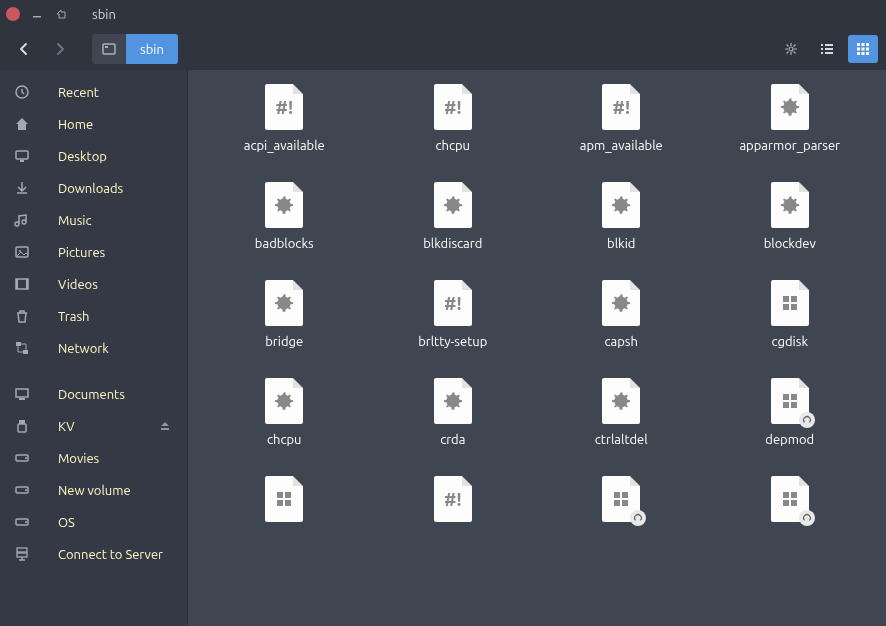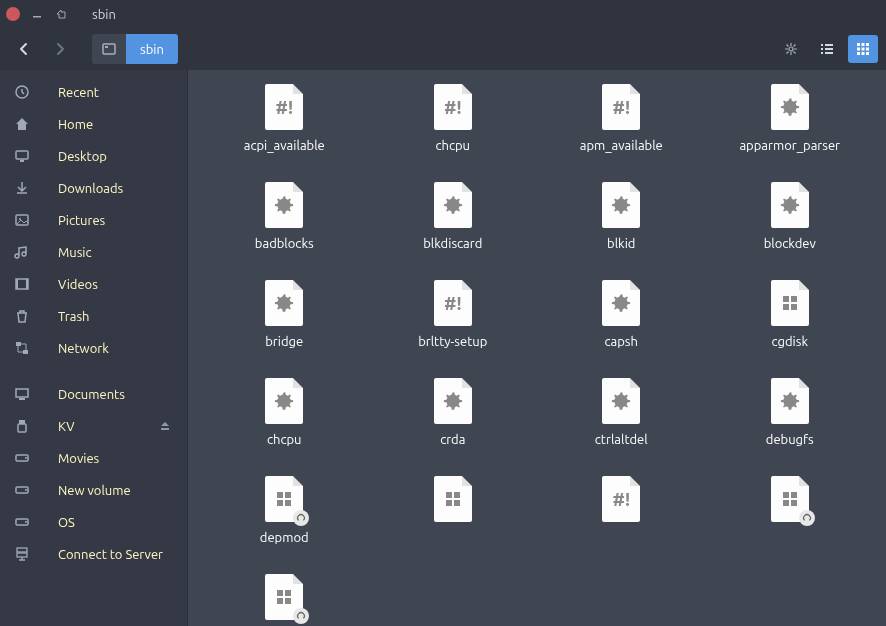--- a/index.html
+++ b/index.html
@@ -246,32 +246,32 @@
           <span class="ic">
             <svg width="16" height="16" viewBox="0 0 16 16" class="">
               <use href="#i-download"></use>
             </svg>
           </span>
           <span>Downloads</span>
         </div>
         <div class="side-item">
           <span class="ic">
             <svg width="16" height="16" viewBox="0 0 16 16" class="">
+              <use href="#i-music"></use>
+            </svg>
+          </span>
+          <span>Music</span>
+        </div>
+        <div class="side-item">
+          <span class="ic">
+            <svg width="16" height="16" viewBox="0 0 16 16" class="">
               <use href="#i-pictures"></use>
             </svg>
           </span>
           <span>Pictures</span>
-        </div>
-        <div class="side-item">
-          <span class="ic">
-            <svg width="16" height="16" viewBox="0 0 16 16" class="">
-              <use href="#i-music"></use>
-            </svg>
-          </span>
-          <span>Music</span>
         </div>
         <div class="side-item">
           <span class="ic">
             <svg width="16" height="16" viewBox="0 0 16 16" class="">
               <use href="#i-video"></use>
             </svg>
           </span>
           <span>Videos</span>
         </div>
         <div class="side-item">
@@ -522,33 +522,20 @@
       <div class="doc">
               <div class="gear">
                 <svg width="20" height="20" viewBox="0 0 16 16">
                   <use href="#i-gear"></use>
                 </svg>
               </div>
             </div>
 
     </div>
     <div class="fname">ctrlaltdel</div>
-        </div>
-        <div class="file">
-    <div class="thumb">
-      <div class="doc">
-              <div class="gear">
-                <svg width="20" height="20" viewBox="0 0 16 16">
-                  <use href="#i-gear"></use>
-                </svg>
-              </div>
-            </div>
-
-    </div>
-    <div class="fname">debugfs</div>
         </div>
         <div class="file">
     <div class="thumb">
       <div class="doc">
               <div class="grid4">
                 <span></span>
                 <span></span>
                 <span></span>
                 <span></span>
               </div>

